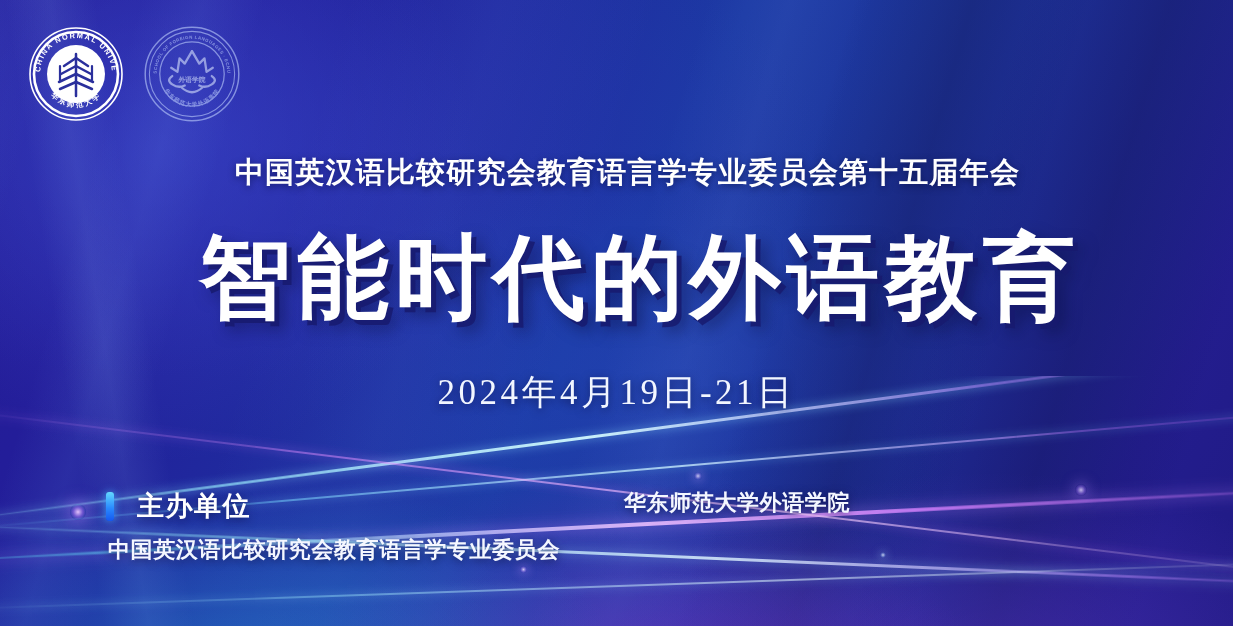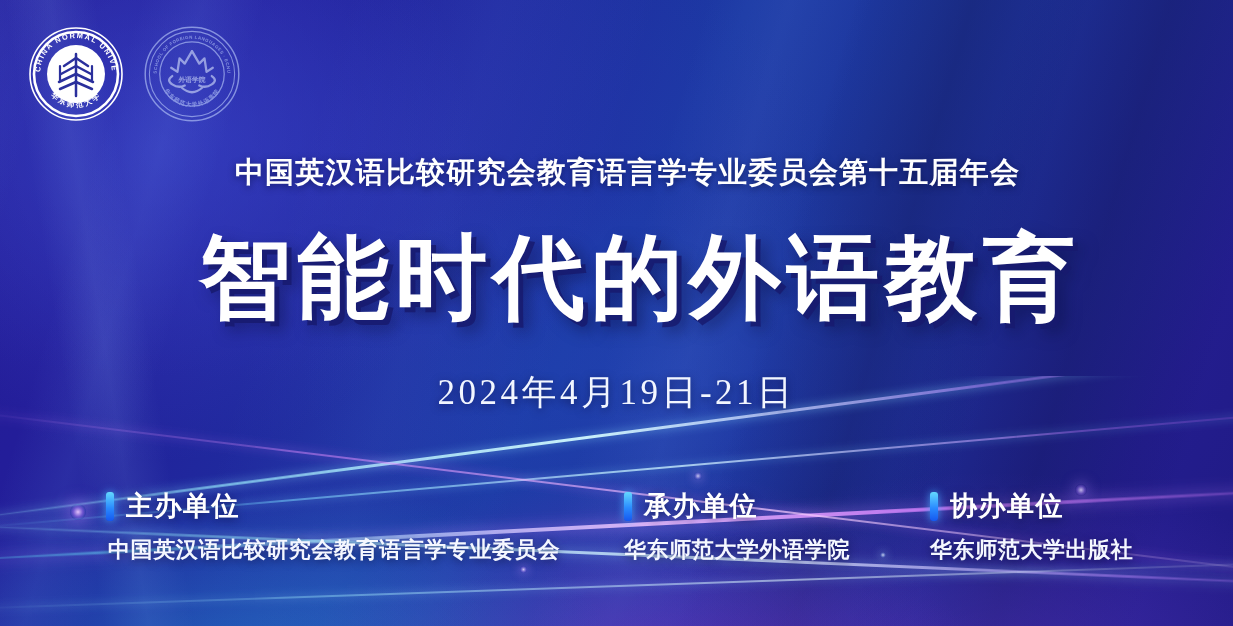--- a/index.html
+++ b/index.html
@@ -121,21 +121,21 @@
     font-family:Liberation Serif, serif;
   }
 
   
   .orgs {
     position:absolute; left:0; right:0; bottom:24px;
     z-index:6; height:110px;
   }
   .org { position:absolute; }
   .org-head {
-    display:flex; align-items:center; gap:12px;
+    display:flex; align-items:center; gap:23px;
     margin-bottom:18px;
   }
   .accent-bar {
     width:8px; height:29px; border-radius:3px;
     background:linear-gradient(180deg,#63d8ff 0%,#2a8bff 55%,#1558f0 100%);
     box-shadow:0 0 9px rgba(70,170,255,0.85);
     flex:none;
   }
   .org-title {
     font-size:27px; font-weight:700; color:#ffffff;
@@ -254,30 +254,19 @@
 
     <div class="org org-1">
       <div class="org-head">
         <span class="accent-bar"></span>
         <span class="org-title">主办单位</span>
       </div>
       <div class="org-name">中国英汉语比较研究会教育语言学专业委员会</div>
     </div>
 
     <div class="org org-2">
-      <div class="org-head">
-        <span class="accent-bar"></span>
-        <span class="org-title">承办单位</span>
-      </div>
       <div class="org-name">华东师范大学外语学院</div>
     </div>
 
-    <div class="org org-3">
-      <div class="org-head">
-        <span class="accent-bar"></span>
-        <span class="org-title">协办单位</span>
-      </div>
-      <div class="org-name">华东师范大学出版社</div>
-    </div>
 
   </div>
 
 </div>
 
 </body></html>

